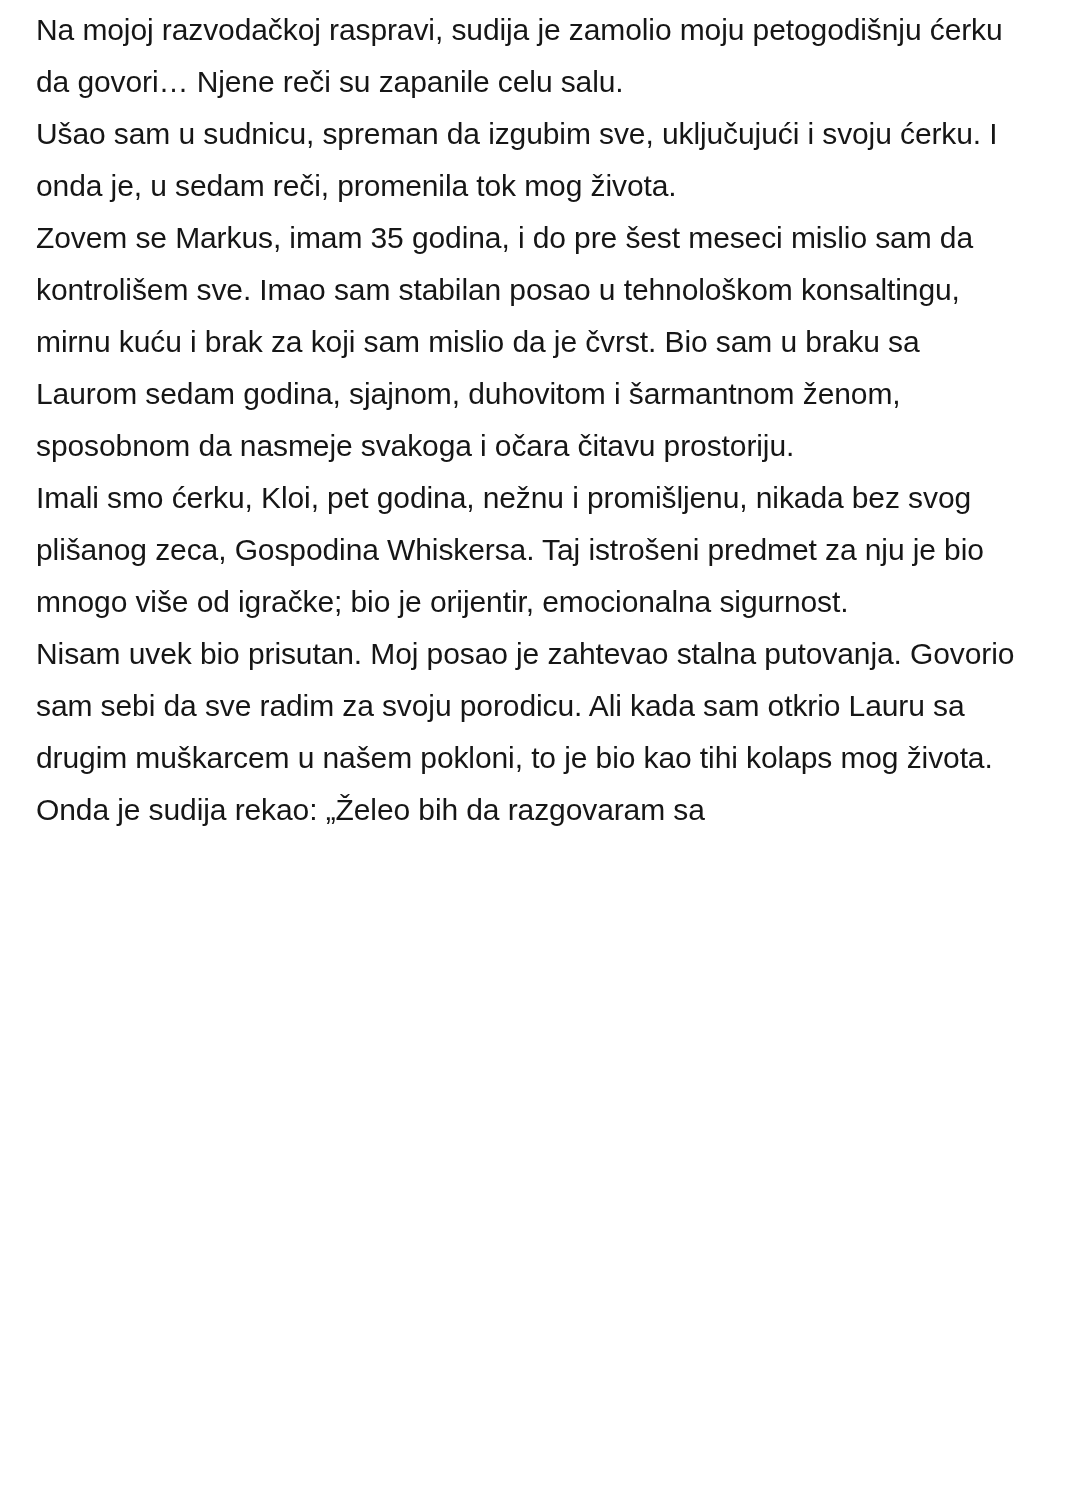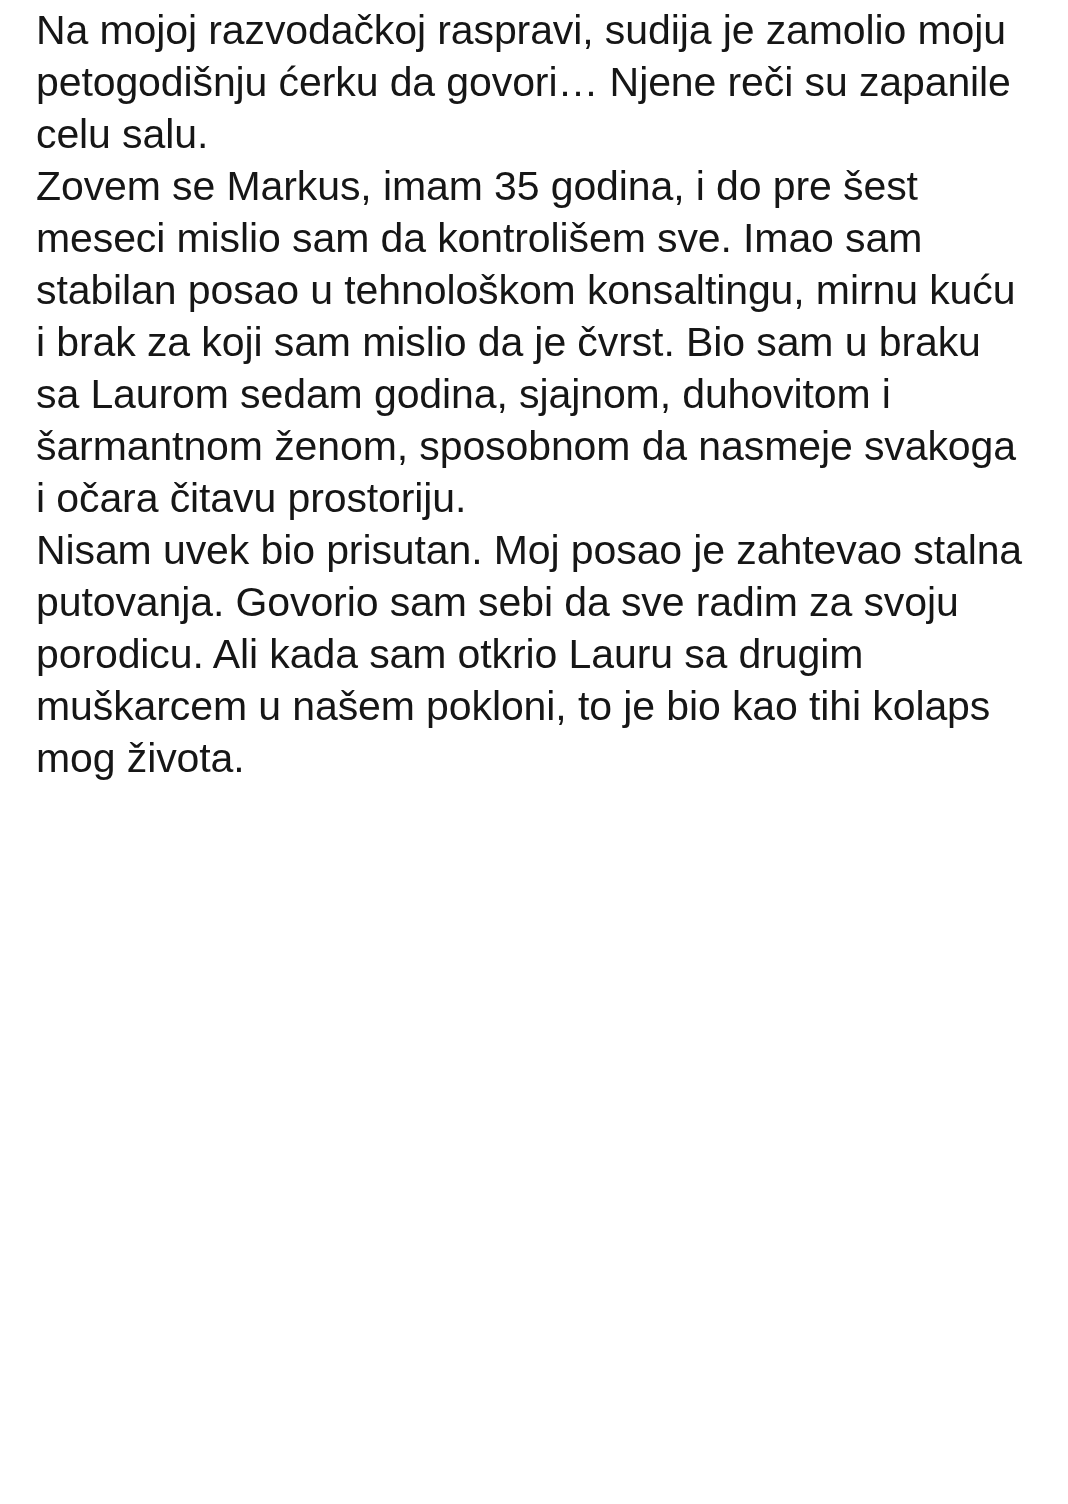--- a/index.html
+++ b/index.html
@@ -23,21 +23,21 @@
     box-sizing: border-box;
     overflow: hidden;
   }
 
   #article-body {
     position: absolute;
     left: 36px;
     top: 4px;
     width: 992px;
     color: #161616;
-    font-size: 41px;
+    font-size: 30px;
     line-height: 52px;
     font-weight: 400;
     letter-spacing: -0.1px;
     word-spacing: 0px;
     text-align: left;
     -webkit-font-smoothing: antialiased;
   }
 
   .paragraph {
     margin: 0;
@@ -50,22 +50,25 @@
   }
 </style>
 </head>
 <body>
 
 <div id="article-surface">
   <article id="article-body">
 
     <p class="paragraph">Na mojoj razvodačkoj raspravi, sudija je zamolio moju petogodišnju ćerku da govori… Njene reči su zapanile celu salu.</p>
 
+    <p class="paragraph">Ušao sam u sudnicu, spreman da izgubim sve, uključujući i svoju ćerku. I onda je, u sedam reči, promenila tok mog života.</p>
 
     <p class="paragraph">Zovem se Markus, imam 35 godina, i do pre šest meseci mislio sam da kontrolišem sve. Imao sam stabilan posao u tehnološkom konsaltingu, mirnu kuću i brak za koji sam mislio da je čvrst. Bio sam u braku sa Laurom sedam godina, sjajnom, duhovitom i šarmantnom ženom, sposobnom da nasmeje svakoga i očara čitavu prostoriju.</p>
 
+    <p class="paragraph">Imali smo ćerku, Kloi, pet godina, nežnu i promišljenu, nikada bez svog plišanog zeca, Gospodina Whiskersa. Taj istrošeni predmet za nju je bio mnogo više od igračke; bio je orijentir, emocionalna sigurnost.</p>
 
     <p class="paragraph">Nisam uvek bio prisutan. Moj posao je zahtevao stalna putovanja. Govorio sam sebi da sve radim za svoju porodicu. Ali kada sam otkrio Lauru sa drugim muškarcem u našem pokloni, to je bio kao tihi kolaps mog života.</p>
 
 
+    <p class="paragraph">Onda je sudija rekao: „Želeo bih da razgovaram sa</p>
 
   </article>
 </div>
 
 </body></html>

